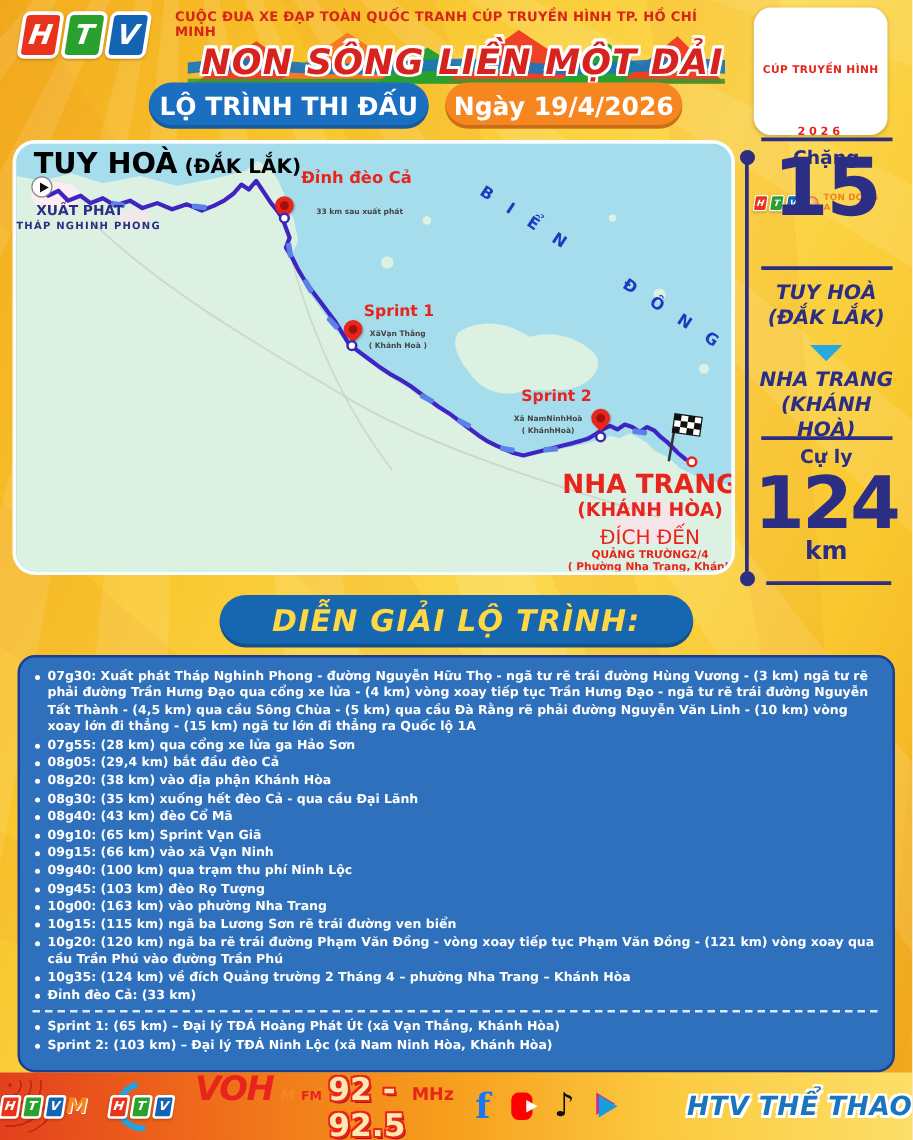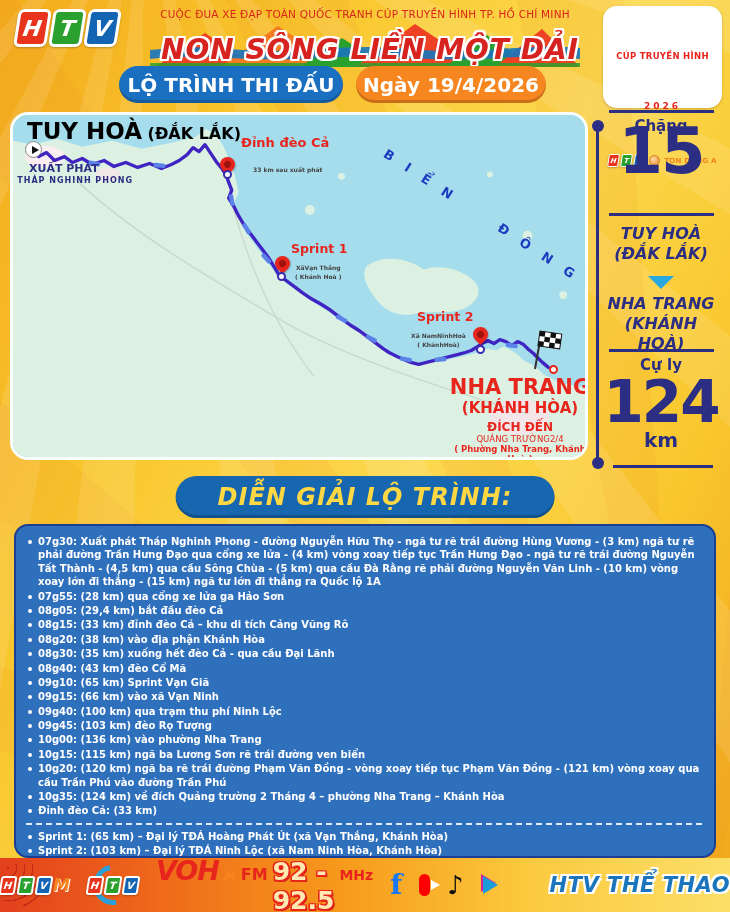--- a/index.html
+++ b/index.html
@@ -15,32 +15,32 @@
   }
 
   
   .htv-tiles { display:inline-flex; gap:2px; transform:skewX(-9deg); }
   .htv-tiles .tile { border:3px solid #fff; border-radius:6px; color:#fff; font-weight:bold; font-style:italic;
      display:flex; align-items:center; justify-content:center; box-shadow:0 1px 2px rgba(0,0,0,.25); }
   .tile.h { background:#e8341c; } .tile.t { background:#2aa12e; } .tile.v { background:#1464b4; }
   .logo-htv-main { position:absolute; left:16px; top:9px; }
   .logo-htv-main .tile { width:33px; height:38px; font-size:22px; }
 
-  .tagline { position:absolute; left:140px; top:8px; width:450px; text-align:center;
-     color:#d8251a; font-size:10.5px; font-weight:normal; letter-spacing:.2px; }
+  .tagline { position:absolute; left:140px; top:8px; width:450px; 
+     color:#d8251a; font-size:10.5px; font-weight:bold; letter-spacing:.2px; }
   .mountains { position:absolute; left:150px; top:21px; width:430px; height:46px; }
   .main-title { position:absolute; left:120px; top:33px; width:500px; text-align:center;
      font-size:28px; font-weight:bold; font-style:italic; color:#d6231f; letter-spacing:1px;
      text-shadow:-2px -2px 0 #fff,2px -2px 0 #fff,-2px 2px 0 #fff,2px 2px 0 #fff,0 -2px 0 #fff,0 2px 0 #fff,-2px 0 0 #fff,2px 0 0 #fff; }
   .pill { position:absolute; top:66px; height:37px; border-radius:19px; display:flex; align-items:center; justify-content:center;
      color:#fff; font-weight:bold; font-size:20px; box-shadow:inset 0 -3px 0 rgba(0,0,0,.18); }
   .pill.blue { left:119px; width:224px; background:#1b6fc0; }
   .pill.orange { left:356px; width:190px; background:#f6861f; }
 
-  .badge { position:absolute; left:603px; top:6px; width:119px; height:102px; background:#fff; border-radius:14px;
+  .badge { position:absolute; left:603px; top:6px; width:107px; height:102px; background:#fff; border-radius:14px;
      display:flex; flex-direction:column; align-items:center; padding-top:4px; box-shadow:0 1px 3px rgba(0,0,0,.2);gap:40px; }
   .badge .cup-line { color:#e8251d; font-size:8.5px; font-weight:bold; letter-spacing:.3px; margin-top:1px; }
   .badge .cup-year { color:#e8251d; font-size:9px; font-weight:bold; letter-spacing:3px; }
   .badge .sponsors { display:flex; align-items:center; gap:4px; margin-top:3px; }
   .badge .htv-tiles .tile { width:11px; height:13px; font-size:7px; border-width:1.5px; border-radius:2px; }
   .tdg-dot { width:11px; height:11px; border-radius:50%; background:radial-gradient(circle at 35% 35%, #ffd9a0,#e8892a); border:1px solid #d97a1e; }
   .tdg-text { color:#f0821e; font-size:7px; font-weight:bold; letter-spacing:.2px; }
 
   
   .map { position:absolute; left:10px; top:112px; width:578px; height:348px; border-radius:18px;
@@ -50,33 +50,33 @@
   .region-label { left:14px; top:3px; color:#000000; font-weight:bold; white-space:nowrap; }
   .region-label .big { font-size:23px; }
   .region-label .small { font-size:16px; }
   .sea-label { left:372px; top:30px; transform:rotate(33deg); transform-origin:left center;
      color:#1d3bbf; font-size:13px; font-weight:bold; letter-spacing:15px; word-spacing:22px; white-space:nowrap; }
   .start-icon { position:absolute; left:12px; top:26px; width:17px; height:17px; background:#fff; border:1px solid #888;
      border-radius:50%; }
   .start-icon::after { content:""; position:absolute; left:6px; top:4px; border-left:7px solid #111;
      border-top:4.5px solid transparent; border-bottom:4.5px solid transparent; }
   .start-l1 { left:0px; top:47px; width:120px; text-align:left; color:#2b2e83; font-size:11px; font-weight:bold;margin-left:16px; }
-  .start-l2 { left:0px; top:61px; width:120px; text-align:right; color:#2b2e83; font-size:8px; font-weight:bold; letter-spacing:1px; }
+  .start-l2 { left:0px; top:61px; width:120px; text-align:left; color:#2b2e83; font-size:8px; font-weight:bold; letter-spacing:1px; }
   .pin { position:absolute; width:15px; height:15px; background:#e8251d; border-radius:50% 50% 50% 0;
      transform:rotate(-45deg); box-shadow:0 1px 2px rgba(0,0,0,.3); }
   .pin::after { content:""; position:absolute; inset:4px; background:#9e120d; border-radius:50%; }
   .waypoint { position:absolute; width:9px; height:9px; background:#fff; border:2px solid #3a2bb0; border-radius:50%; }
   .waypoint.finish { border-color:#e8251d; }
   .red-lbl { color:#e8251d; font-weight:bold; white-space:nowrap; }
   .tiny-lbl { color:#444; font-size:6px; font-weight:bold; white-space:nowrap; text-align:center; line-height:1.5; }
   .finish-block { position:absolute; left:432px; top:260px; width:150px; text-align:center; color:#e8251d; }
   .finish-block .city { font-size:21px; font-weight:bold; }
   .finish-block .prov { font-size:15px; font-weight:bold; }
-  .finish-block .dich { font-size:12px; font-weight:bold; margin-top:3px; }
-  .finish-block .square { font-size:8.5px; font-weight:normal; }
+  .finish-block .dich { font-size:16px; font-weight:normal; margin-top:3px; }
+  .finish-block .square { font-size:8.5px; font-weight:bold; }
   .finish-block .addr { font-size:8.5px; font-weight:bold; }
 
   
   .sb { position:absolute; color:#2b2e83; }
   .sb-vline { left:596px; top:124px; width:3px; height:338px; background:#2b2e83; }
   .sb-dot { width:12px; height:12px; background:#2b2e83; border-radius:50%; }
   .sb-dot.top { left:592px; top:120px; } .sb-dot.bot { left:592px; top:457px; }
   .sb-hline { height:3px; background:#2b2e83; left:609px; width:105px; }
   .h1 { top:110px; } .h2 { top:213px; } .h3 { top:349px; } .h4 { top:465px; left:613px; width:100px; }
   .sb-text { left:600px; width:122px; text-align:center; font-weight:bold; }
@@ -109,21 +109,21 @@
      background:repeating-radial-gradient(circle at 4px 4px, rgba(170,20,15,.55) 0 1.5px, transparent 1.5px 8px); }
   .f-htvm { display:flex; align-items:flex-end; gap:1px; }
   .f-htvm .htv-tiles .tile, .f-htv2 .htv-tiles .tile { width:16px; height:19px; font-size:10px; border-width:2px; border-radius:3px; }
   .m-orange { color:#f6861f; font-size:17px; font-weight:bold; font-style:italic; text-shadow:1px 1px 0 #fff; }
   .f-htv2 { position:relative; width:58px; height:44px; display:flex; align-items:center; justify-content:center; }
   .swoosh { position:absolute; left:6px; top:2px; width:40px; height:40px; border:5px solid #2a9fd8; border-radius:50%;
      border-top-color:transparent; border-right-color:transparent; transform:rotate(35deg); }
   .f-voh { display:flex; align-items:baseline; gap:5px; }
   .voh-word { color:#e8251d; font-size:27px; font-weight:bold; font-style:italic; letter-spacing:-1px; }
   .voh-m { color:#f6861f; font-size:12px; font-weight:bold; font-style:italic; }
-  .fm-word { color:#e8251d; font-size:16px; font-weight:bold; }
+  .fm-word { color:#e8251d; font-size:10px; font-weight:bold; }
   .freq { font-size:25px; font-weight:bold; color:#ffe9b0;
      text-shadow:-1.5px -1.5px 0 #e8251d,1.5px -1.5px 0 #e8251d,-1.5px 1.5px 0 #e8251d,1.5px 1.5px 0 #e8251d,2px 2px 0 #b01510; }
   .mhz { color:#e8251d; font-size:14px; font-weight:bold; }
   .ico-fb { color:#1877f2; font-size:28px; font-weight:bold; font-family:"DejaVu Serif",serif; line-height:1; }
   .ico-yt { position:relative; width:31px; height:22px; background:#f00; border-radius:6px; }
   .ico-yt::after { content:""; position:absolute; left:12px; top:6px; border-left:9px solid #fff;
      border-top:5px solid transparent; border-bottom:5px solid transparent; }
   .ico-tt { color:#111; font-size:26px; font-weight:bold; line-height:1; }
   .ico-play { position:relative; width:20px; height:22px; }
   .ico-play i { position:absolute; left:2px; top:2px; border-left:15px solid #1b9cd8;
@@ -289,29 +289,28 @@
   <div class="sb sb-text dist-num">124</div>
   <div class="sb sb-text dist-unit">km</div>
   <div class="sb sb-hline h4"></div>
 
   <div class="route-title">DIỄN GIẢI LỘ TRÌNH:</div>
   <div class="route-box">
     <ul>
       <li>07g30: Xuất phát Tháp Nghinh Phong - đường Nguyễn Hữu Thọ - ngã tư rẽ trái đường Hùng Vương - (3 km) ngã tư rẽ phải đường Trần Hưng Đạo qua cổng xe lửa - (4 km) vòng xoay tiếp tục Trần Hưng Đạo - ngã tư rẽ trái đường Nguyễn Tất Thành - (4,5 km) qua cầu Sông Chùa - (5 km) qua cầu Đà Rằng rẽ phải đường Nguyễn Văn Linh - (10 km) vòng xoay lớn đi thẳng - (15 km) ngã tư lớn đi thẳng ra Quốc lộ 1A</li>
       <li>07g55: (28 km) qua cổng xe lửa ga Hảo Sơn</li>
       <li>08g05: (29,4 km) bắt đầu đèo Cả</li>
-      <li>08g15: (33 km) đỉnh đèo Cả – khu di tích Cảng Vũng Rô</li>
       <li>08g20: (38 km) vào địa phận Khánh Hòa</li>
       <li>08g30: (35 km) xuống hết đèo Cả - qua cầu Đại Lãnh</li>
       <li>08g40: (43 km) đèo Cổ Mã</li>
       <li>09g10: (65 km) Sprint Vạn Giã</li>
       <li>09g15: (66 km) vào xã Vạn Ninh</li>
       <li>09g40: (100 km) qua trạm thu phí Ninh Lộc</li>
       <li>09g45: (103 km) đèo Rọ Tượng</li>
-      <li>10g00: (136 km) vào phường Nha Trang</li>
+      <li>10g00: (163 km) vào phường Nha Trang</li>
       <li>10g15: (115 km) ngã ba Lương Sơn rẽ trái đường ven biển</li>
       <li>10g20: (120 km) ngã ba rẽ trái đường Phạm Văn Đồng - vòng xoay tiếp tục Phạm Văn Đồng - (121 km) vòng xoay qua cầu Trần Phú vào đường Trần Phú</li>
       <li>10g35: (124 km) về đích Quảng trường 2 Tháng 4 – phường Nha Trang – Khánh Hòa</li>
       <li>Đỉnh đèo Cả: (33 km)</li>
     </ul>
     <div class="dashed-sep"></div>
     <ul>
       <li>Sprint 1: (65 km) – Đại lý TĐÁ Hoàng Phát Út (xã Vạn Thắng, Khánh Hòa)</li>
       <li>Sprint 2: (103 km) – Đại lý TĐÁ Ninh Lộc (xã Nam Ninh Hòa, Khánh Hòa)</li>
 

